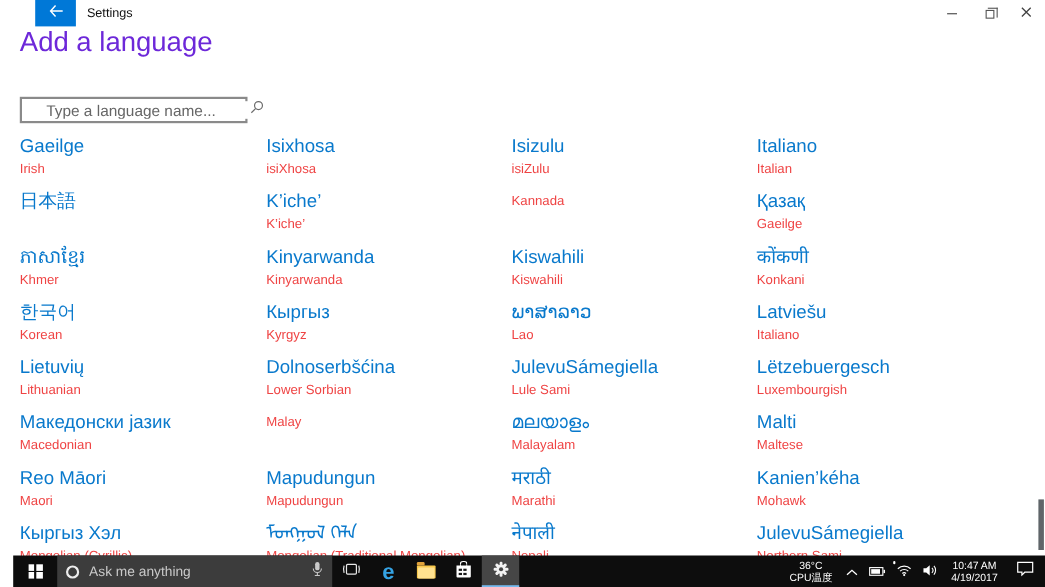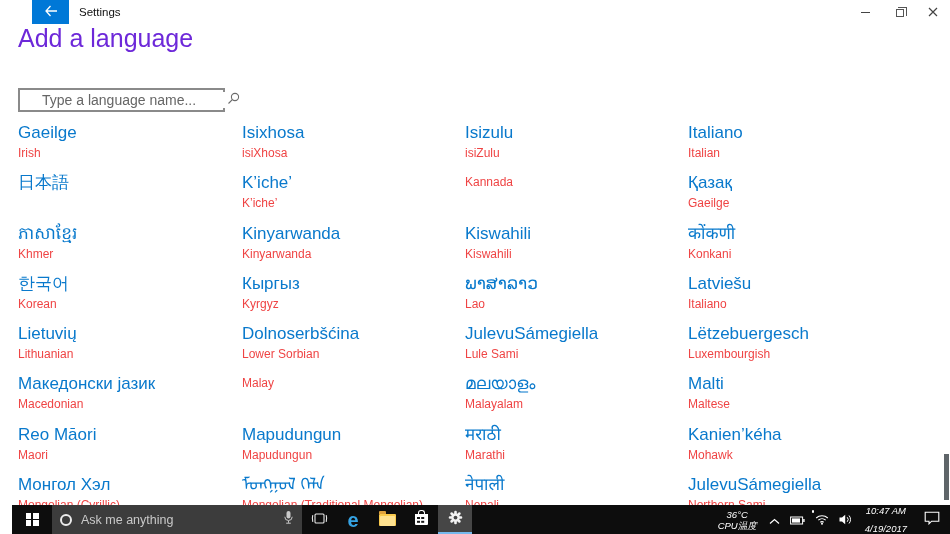--- a/index.html
+++ b/index.html
@@ -46,24 +46,24 @@
   .folder::before { content:""; position:absolute; top:-2.5px; left:0; width:7px; height:3px; background:#E0A23B; border-radius:1px 1px 0 0; }
   .folder::after { content:""; position:absolute; left:1px; top:2.5px; width:15px; height:9.5px; background:#FFE290; border-radius:1px; }
   .store-bag { width:13px; height:11px; background:#fff; border-radius:0 0 1px 1px; position:relative; }
   .store-bag::before { content:""; position:absolute; top:-4px; left:3px; width:5px; height:4px; border:1.2px solid #fff; border-bottom:none; border-radius:3px 3px 0 0; }
   .store-bag i { position:absolute; top:2.5px; left:2.8px; width:3px; height:2.6px; background:#1a1a1a; box-shadow:4.2px 0 #1a1a1a, 0 3.8px #1a1a1a, 4.2px 3.8px #1a1a1a; }
   .settings-btn { background:#464646; position:relative; }
   .settings-btn::after { content:""; position:absolute; left:0; right:0; bottom:0; height:2px; background:#76B9ED; }
 
   .tray { margin-left:auto; display:flex; align-items:center; color:#fff; }
   .tray-item { display:flex; align-items:center; justify-content:center; padding:0 5px; height:100%; }
-  .tray-2line { flex-direction:column; line-height:11px; font-size:9.5px; text-align:center; padding:0 7px;font-style:italic; }
+  .tray-2line { flex-direction:column; line-height:11px; font-size:9.5px; text-align:center; padding:12px 7px; }
   .wifi-wrap { position:relative; }
   .wifi-dot { position:absolute; top:5px; left:2px; width:2.5px; height:2.5px; background:#fff; border-radius:50%; }
-  .clock { text-align:right;justify-content:space-between; }
+  .clock { text-align:right; }
 </style>
 </head>
 <body>
 
 <div class="titlebar">
   <div class="back-btn">
     <span>
       <svg width="14" height="12" viewBox="0 0 14 12">
           <path d="M6.5 1 L2 6 L6.5 11 M2 6 H13" stroke="#fff" stroke-width="1.3" fill="none"></path>
         </svg>
@@ -203,21 +203,21 @@
     </div>
     <div class="lang-cell">
       <div class="lang-native">मराठी</div>
       <div class="lang-english">Marathi</div>
     </div>
     <div class="lang-cell">
       <div class="lang-native">Kanien’kéha</div>
       <div class="lang-english">Mohawk</div>
     </div>
     <div class="lang-cell">
-      <div class="lang-native">Монгол Хэл</div>
+      <div class="lang-native">Кыргыз Хэл</div>
       <div class="lang-english">Mongolian (Cyrillic)</div>
     </div>
     <div class="lang-cell">
       <div class="lang-native">ᠮᠣᠩᠭᠣᠯ ᠬᠡᠯᠡ</div>
       <div class="lang-english">Mongolian (Traditional Mongolian)</div>
     </div>
     <div class="lang-cell">
       <div class="lang-native">नेपाली</div>
       <div class="lang-english">Nepali</div>
     </div>

